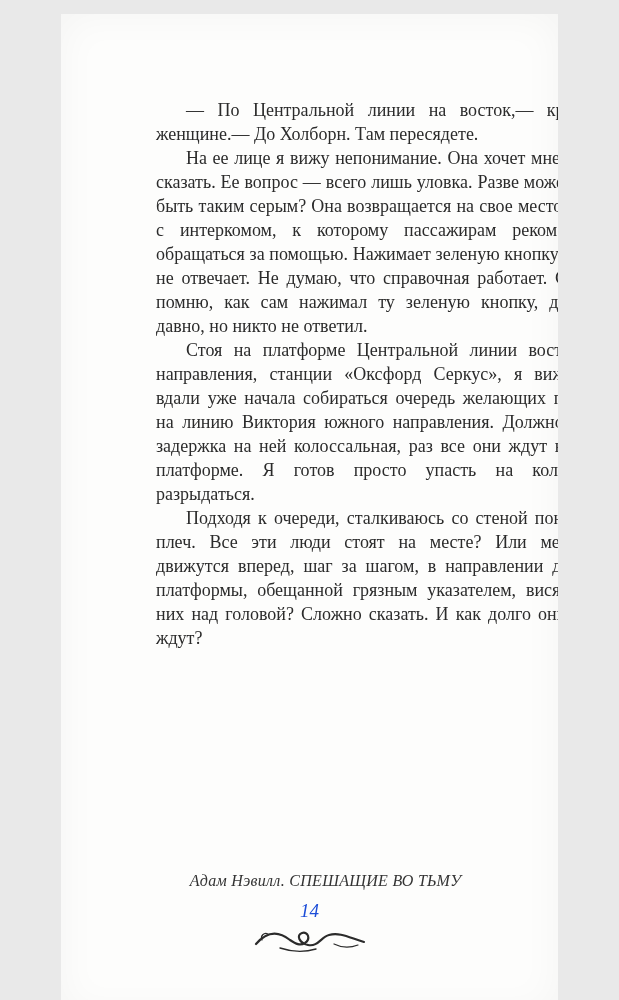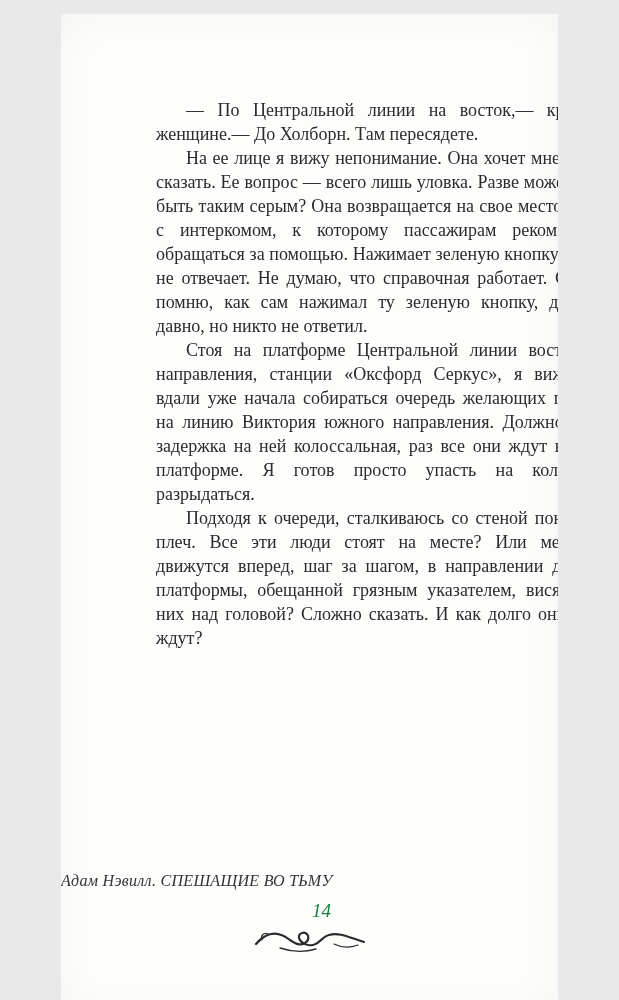--- a/index.html
+++ b/index.html
@@ -29,37 +29,38 @@
     hyphens: auto;
     -webkit-hyphens: auto;
   }
   .text-block p {
     margin: 0;
     padding: 0;
     text-indent: 30px;
   }
   .book-footer {
     position: absolute;
-    left: 0;
+    left: 16px;
     top: 858px;
     width: 100%;
+    text-align: center;
     font-style: italic;
     font-size: 16px;
     letter-spacing: 0.3px;
     color: #333333;
   }
   .page-number {
     position: absolute;
-    left: 12px;
+    left: 0;
     top: 886px;
     width: 100%;
     text-align: center;
     font-style: italic;
     font-size: 19px;
-    color: #15803d;
+    color: #1d4ed8;
   }
   .ornament-wrap {
     position: absolute;
     left: 0;
     top: 908px;
     width: 100%;
     text-align: center;
   }
   .ornament-wrap svg {
     display: inline-block;

